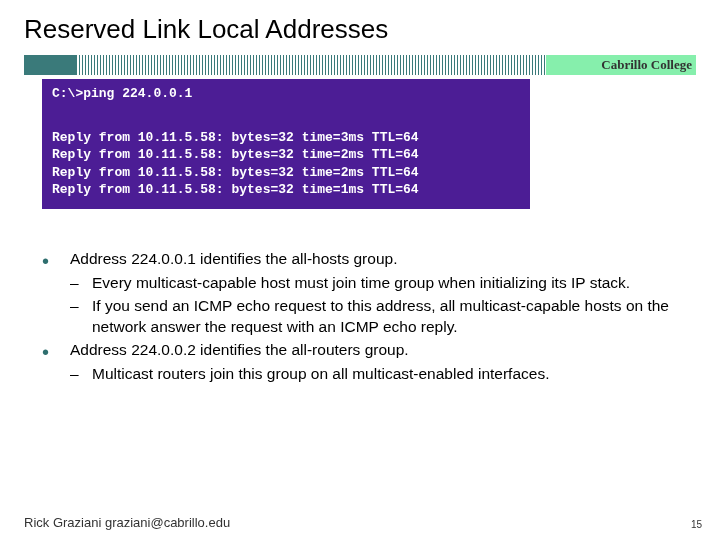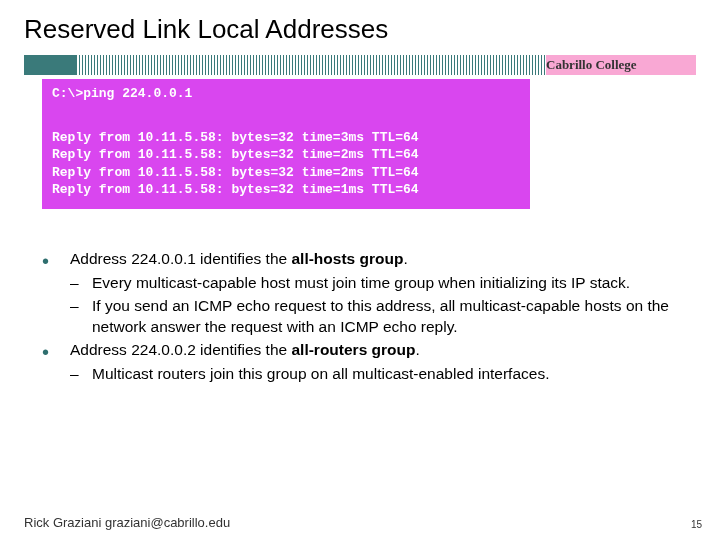--- a/index.html
+++ b/index.html
@@ -30,35 +30,36 @@
   .bar-stripes {
     flex: 1;
     background: repeating-linear-gradient(
       90deg,
       #3a7a7a 0, #3a7a7a 1px,
       #fff 1px, #fff 3px
     );
   }
   .bar-right {
     flex: 0 0 150px;
-    background: #f9a8d4;
+    background: #86efac;
     display: flex;
     align-items: center;
+    justify-content: flex-end;
     padding-right: 4px;
   }
   .college-label {
     font-family: Georgia, 'Times New Roman', serif;
     font-weight: bold;
     font-size: 13px;
     color: #333;
   }
   .terminal {
     margin: 4px 0 0 42px;
     width: 488px;
-    background: #d946ef;
+    background: #4c1d95;
     color: #fff;
     font-family: 'Courier New', monospace;
     font-size: 13px;
     font-weight: bold;
     line-height: 1.35;
     padding: 6px 10px 10px 10px;
   }
   .terminal .row { white-space: pre; }
   .terminal .gap { height: 13px; }
   .content {
@@ -98,21 +99,21 @@
     color: #333;
   }
   .page-num {
     position: absolute;
     bottom: 10px;
     right: 18px;
     font-size: 10px;
     color: #333;
     margin-left: 40px;
   }
-  b { font-weight: bold; }
+  b { font-weight: normal; }
 </style>
 </head>
 <body>
 
 <div class="slide-title">Reserved Link Local Addresses</div>
 
 <div class="header-bar">
   <div class="bar-left"></div>
   <div class="bar-stripes"></div>
   <div class="bar-right">

